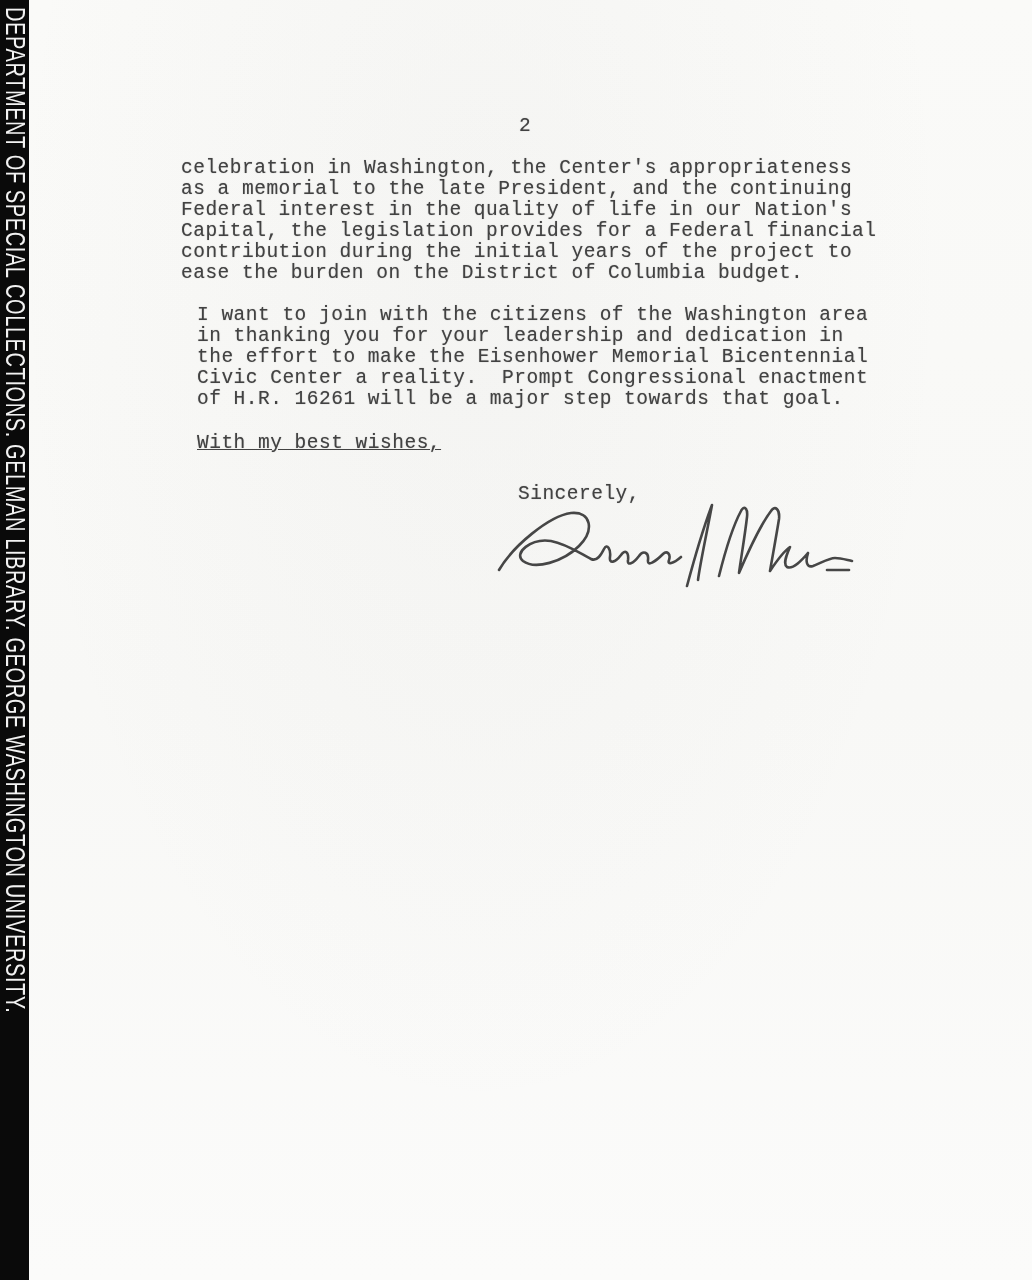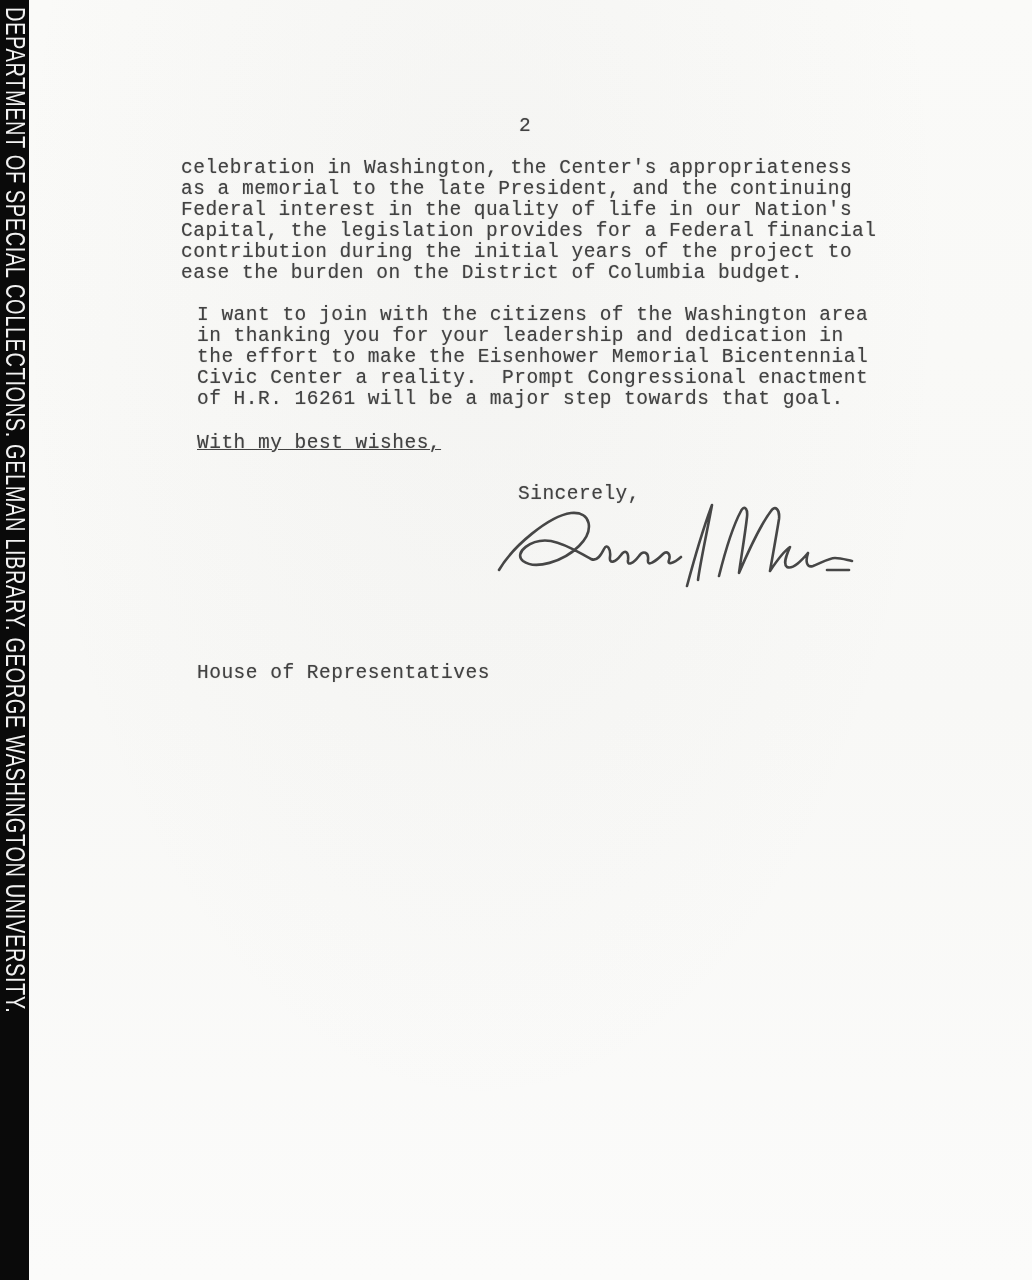--- a/index.html
+++ b/index.html
@@ -86,17 +86,16 @@
         <path d="M8,70 C22,46 58,16 80,13 C100,11 104,30 88,46 C72,62 44,70 32,61 C22,53 40,38 60,41 C76,44 90,54 100,59 C106,62 110,55 113,49 C116,43 120,49 119,57 C118,64 124,63 130,55 C134,49 138,52 137,60 C136,66 142,64 148,56 C152,50 158,52 157,60 C156,67 164,62 172,54 C176,50 180,54 178,60 C176,65 182,64 190,57"></path>
 
         <path d="M196,86 C203,60 213,26 221,5 C216,32 209,64 207,80"></path>
 
         <path d="M228,76 C234,52 243,24 250,11 C253,5 257,8 256,17 C254,35 250,58 248,73 C257,52 271,23 280,11 C284,5 289,9 288,19 C285,38 281,59 279,71 C285,62 293,51 299,47 C295,56 292,64 296,67 C302,70 311,60 317,53 C314,62 316,68 322,66 C330,63 338,58 344,58 C350,58 356,60 361,61"></path>
         <path d="M336,70 L358,70"></path>
       </svg>
     </div>
 
     <div class="typed recipient">
-      <div>House of Representatives</div>
     </div>
 
   </div>
 </div>
 
 </body></html>

